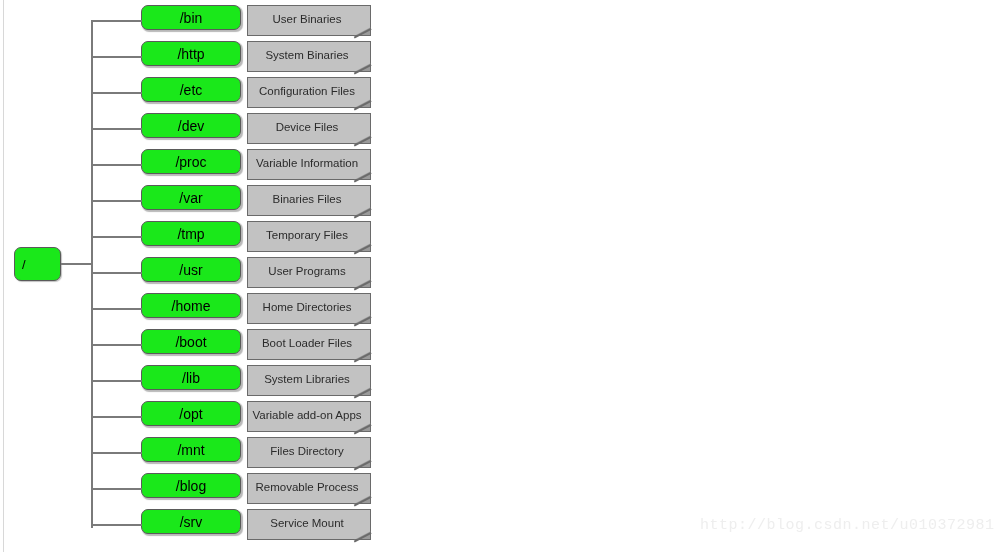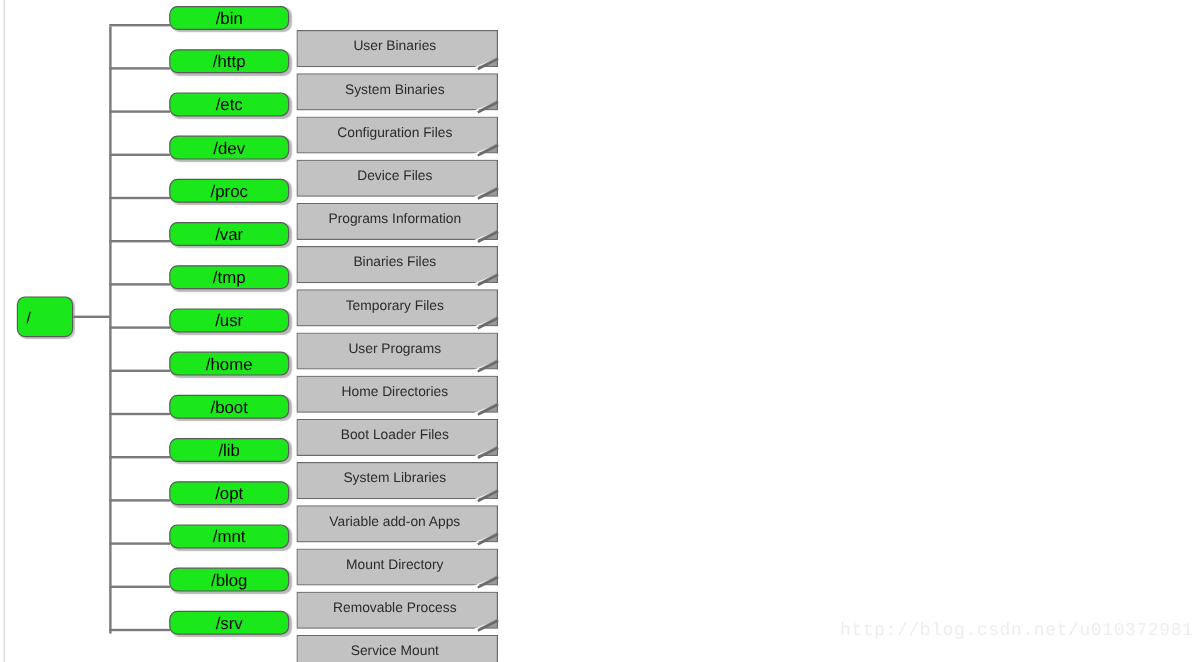--- a/index.html
+++ b/index.html
@@ -83,45 +83,44 @@
     position: absolute;
     left: 141px;
     height: 31px;
   }
 
   .dir-box {
     position: absolute;
     left: 0;
     top: 0;
     width: 100px;
-    height: 20px;
+    height: 25px;
     background: #1ae81a;
     border: 1.5px solid #5a5a5a;
     border-radius: 7px;
     box-sizing: border-box;
     display: flex;
     align-items: center;
     justify-content: center;
     box-shadow: 1.5px 1.5px 1px rgba(0,0,0,0.28);
   }
   .dir-label {
     font-size: 14px;
     color: #000;
     line-height: 1;
   }
 
   
   .desc-note {
     position: absolute;
     left: 106px;
     top: 0;
-    width: 168px;
+    width: 124px;
     height: 31px;
     box-sizing: border-box;
-    margin-top: 20px;
   }
   .desc-note .note-body {
     position: absolute;
     inset: 0;
     background: #c2c2c2;
     border: 1.5px solid #6a6a6a;
     box-sizing: border-box;
     -webkit-clip-path: polygon(0 0, 100% 0, 100% 74%, 88% 100%, 0 100%);
     clip-path: polygon(0 0, 100% 0, 100% 74%, 88% 100%, 0 100%);
     box-shadow: 1.5px 1.5px 1px rgba(0,0,0,0.25);
@@ -235,21 +234,21 @@
         </div>
       </div>
       <div class="row" style="top: 149px;">
         <div class="dir-box">
           <span class="dir-label">/proc</span>
         </div>
         <div class="desc-note">
           <div class="note-body"></div>
           <div class="note-fold"></div>
           <div class="note-fold-line"></div>
-          <div class="desc-label">Programs Information</div>
+          <div class="desc-label">Variable Information</div>
         </div>
       </div>
       <div class="row" style="top: 185px;">
         <div class="dir-box">
           <span class="dir-label">/var</span>
         </div>
         <div class="desc-note">
           <div class="note-body"></div>
           <div class="note-fold"></div>
           <div class="note-fold-line"></div>
@@ -323,21 +322,21 @@
         </div>
       </div>
       <div class="row" style="top: 437px;">
         <div class="dir-box">
           <span class="dir-label">/mnt</span>
         </div>
         <div class="desc-note">
           <div class="note-body"></div>
           <div class="note-fold"></div>
           <div class="note-fold-line"></div>
-          <div class="desc-label">Mount Directory</div>
+          <div class="desc-label">Files Directory</div>
         </div>
       </div>
       <div class="row" style="top: 473px;">
         <div class="dir-box">
           <span class="dir-label">/blog</span>
         </div>
         <div class="desc-note">
           <div class="note-body"></div>
           <div class="note-fold"></div>
           <div class="note-fold-line"></div>

